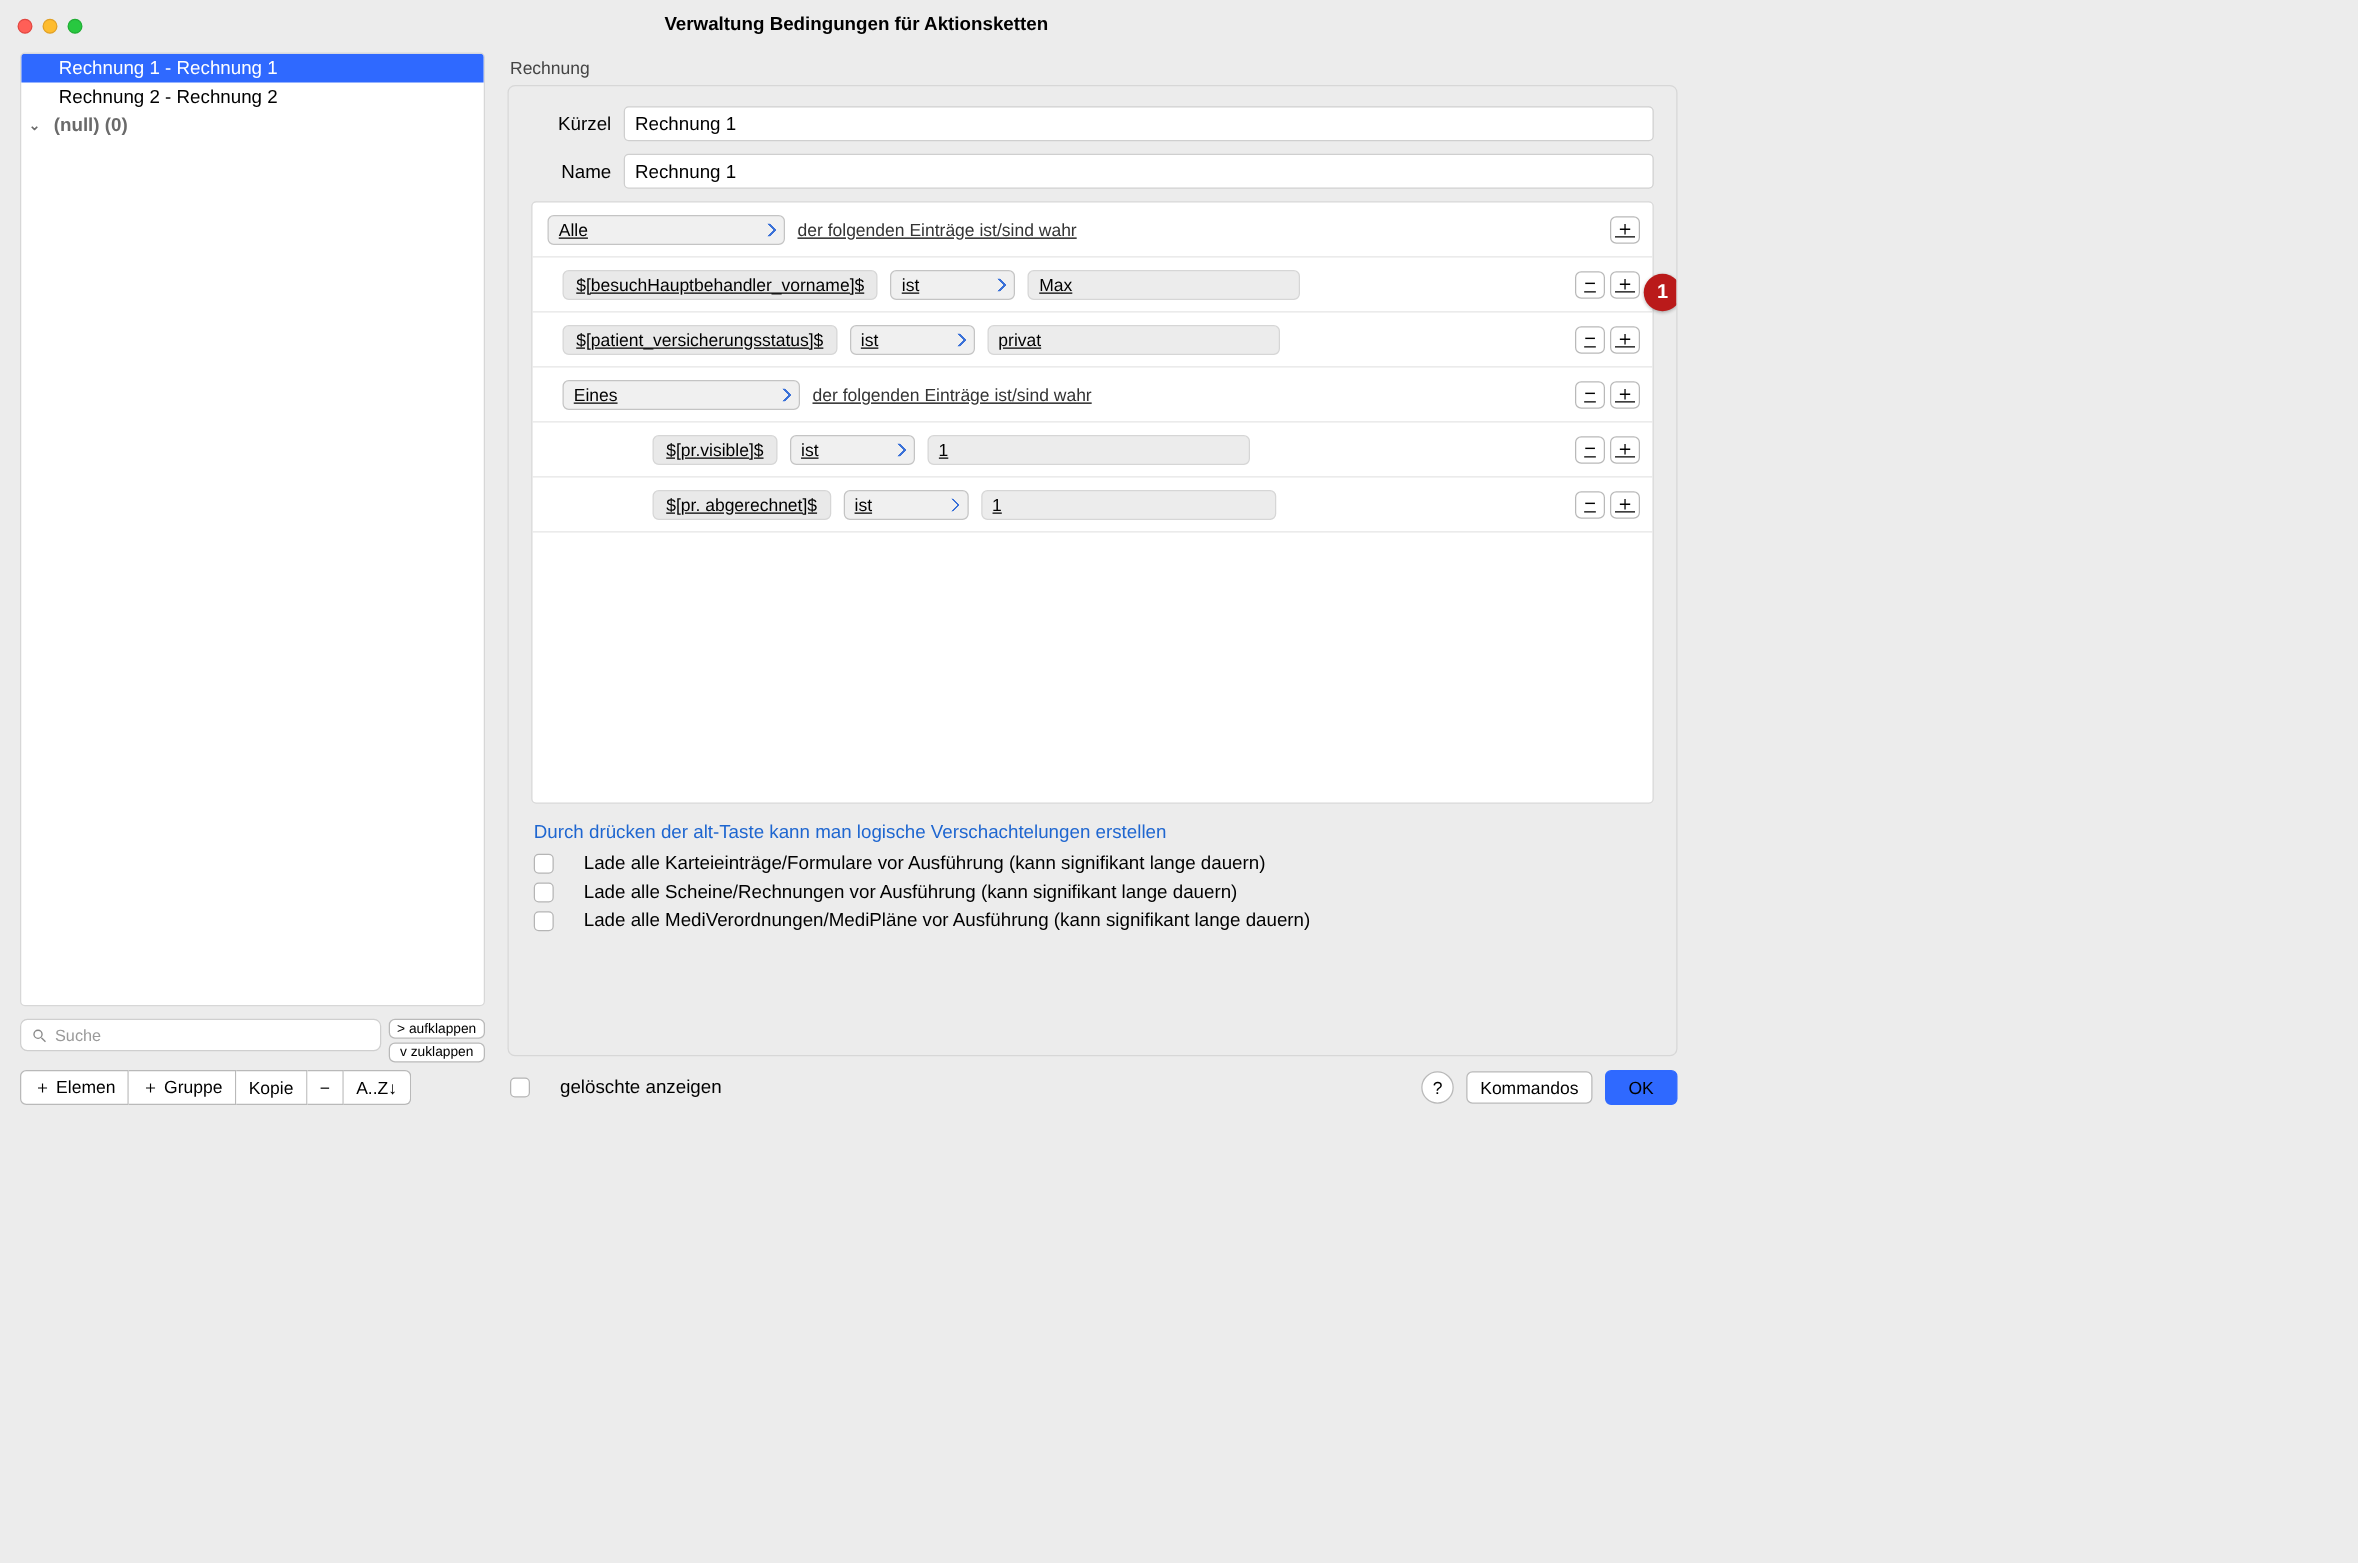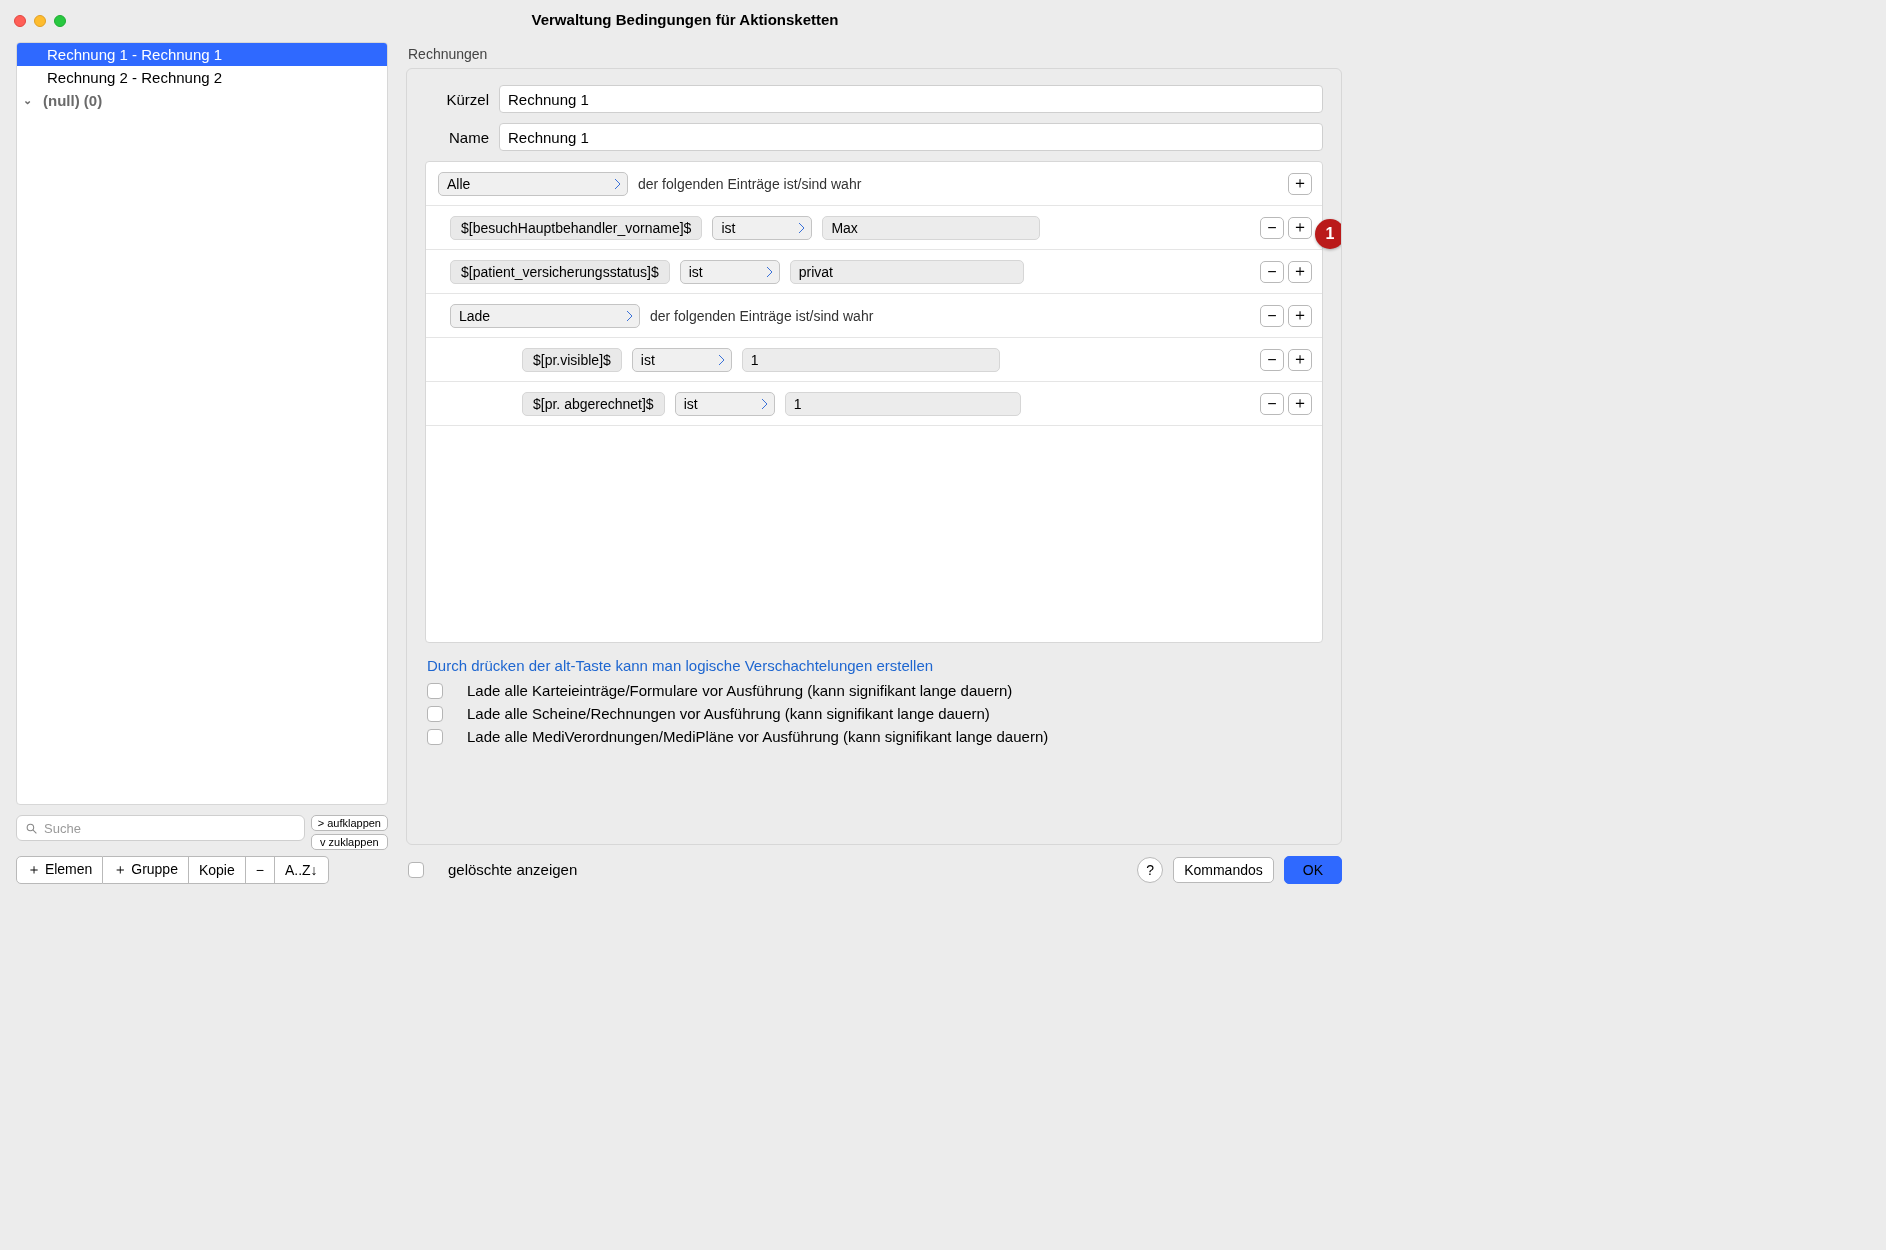--- a/index.html
+++ b/index.html
@@ -143,20 +143,21 @@
     border:1px solid #d7d7d7;
     border-radius:4px;
     height: 482px;
     overflow:auto;
   }
   .cond-row {
     display:flex; align-items:center; gap:10px;
     border-bottom:1px solid #e5e5e5;
     height:44px;
     padding-right:10px;
+    text-decoration:underline;
   }
   .indent-0 { padding-left: 12px; }
   .indent-1 { padding-left: 24px; }
   .indent-2 { padding-left: 96px; }
 
   .select {
     height:24px;
     background:#f0f0f0;
     border:1px solid #c4c4c4;
     border-radius:5px;
@@ -265,21 +266,21 @@
         <div class="btn seggroup">＋ Elemen</div>
         <div class="btn seggroup">＋ Gruppe</div>
         <div class="btn seggroup">Kopie</div>
         <div class="btn seggroup">−</div>
         <div class="btn seggroup">A..Z↓</div>
       </div>
     </div>
   </div>
 
   <div class="content">
-    <div class="section-label">Rechnungen</div>
+    <div class="section-label">Rechnung</div>
     <div class="panel">
       <div class="badge">1</div>
 
       <div class="form-row">
         <label>Kürzel</label>
         <input class="text-input" value="Rechnung 1" style="">
       </div>
       <div class="form-row">
         <label>Name</label>
         <input class="text-input" value="Rechnung 1" style="">
@@ -308,21 +309,21 @@
             <div class="chip">$[patient_versicherungsstatus]$</div>
             <div class="select">ist</div>
             <input class="val-input" value="privat" style="">
             <div class="spacer"></div>
             <div class="pm">
               <div class="btn">−</div>
               <div class="btn">＋</div>
             </div>
           </div>
           <div class="cond-row indent-1">
-            <div class="select wide">Lade</div>
+            <div class="select wide">Eines</div>
             <span class="rowtext">der folgenden Einträge ist/sind wahr</span>
             <div class="spacer"></div>
             <div class="pm">
               <div class="btn">−</div>
               <div class="btn">＋</div>
             </div>
           </div>
           <div class="cond-row indent-2">
             <div class="chip">$[pr.visible]$</div>
             <div class="select">ist</div>

